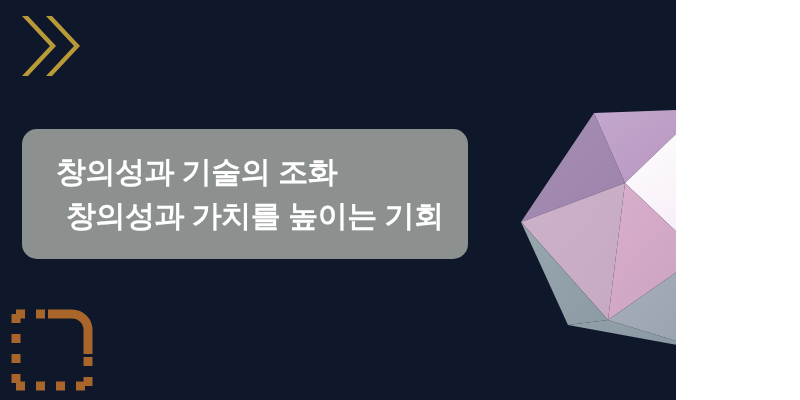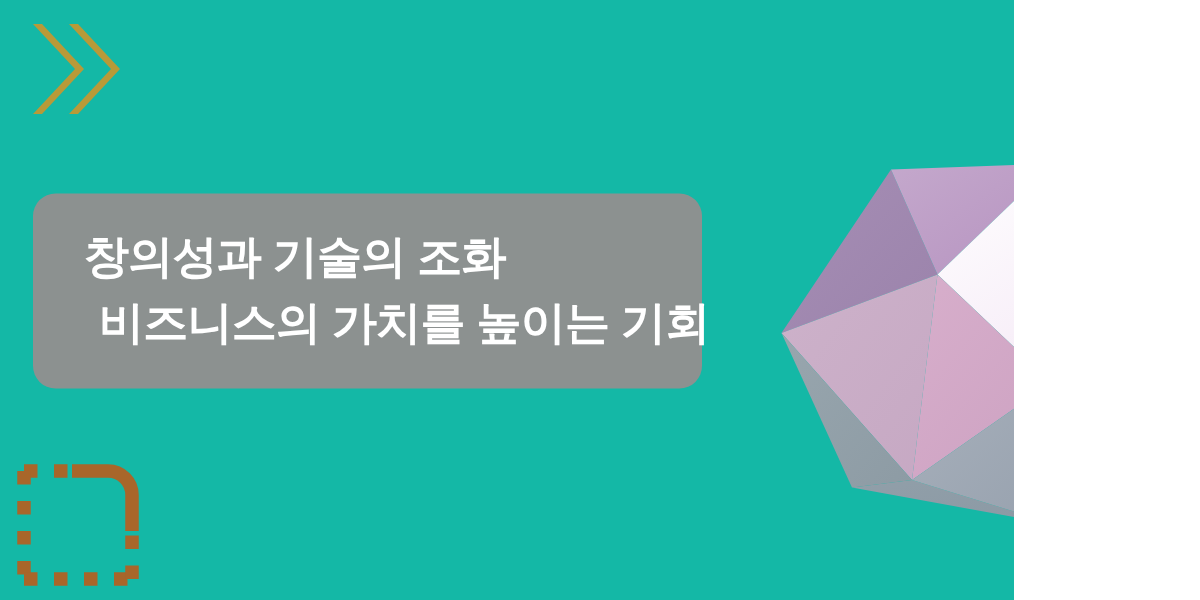--- a/index.html
+++ b/index.html
@@ -9,21 +9,21 @@
   body {
     width: 800px;
     height: 400px;
     overflow: hidden;
     font-family: "Liberation Sans", sans-serif;
   }
   #canvas {
     position: relative;
     width: 676px;
     height: 400px;
-    background: #14b8a6;
+    background: #0f172a;
     overflow: hidden;
   }
 
   
   #chevrons-icon {
     position: absolute;
     left: 18px;
     top: 12px;
     width: 80px;
     height: 68px;
@@ -110,21 +110,21 @@
         <path d="M6 6 L6 78" stroke-dasharray="9 11"></path>
         <path d="M6 78 L78 78" stroke-dasharray="9 11"></path>
         <path d="M78 78 L78 46" stroke-dasharray="9 11"></path>
         <path d="M38 6 L62 6 A16 16 0 0 1 78 22 L78 46"></path>
       </g>
     </svg>
   </div>
 
   <div id="headline-banner">
     <div id="headline-line-1" class="headline-line">창의성과 기술의 조화</div>
-    <div id="headline-line-2" class="headline-line">비즈니스의 가치를 높이는 기회</div>
+    <div id="headline-line-2" class="headline-line">창의성과 가치를 높이는 기회</div>
   </div>
 
   <div id="polyhedron-illustration">
     <svg width="280" height="290" viewBox="0 0 280 290" xmlns="http://www.w3.org/2000/svg">
       <defs>
         <linearGradient id="gTopLeft" x1="0" y1="0" x2="1" y2="1">
           <stop offset="0" stop-color="#a68eb5"></stop>
           <stop offset="1" stop-color="#9b83ab"></stop>
         </linearGradient>
         <linearGradient id="gTopMid" x1="0" y1="0" x2="1" y2="1">

